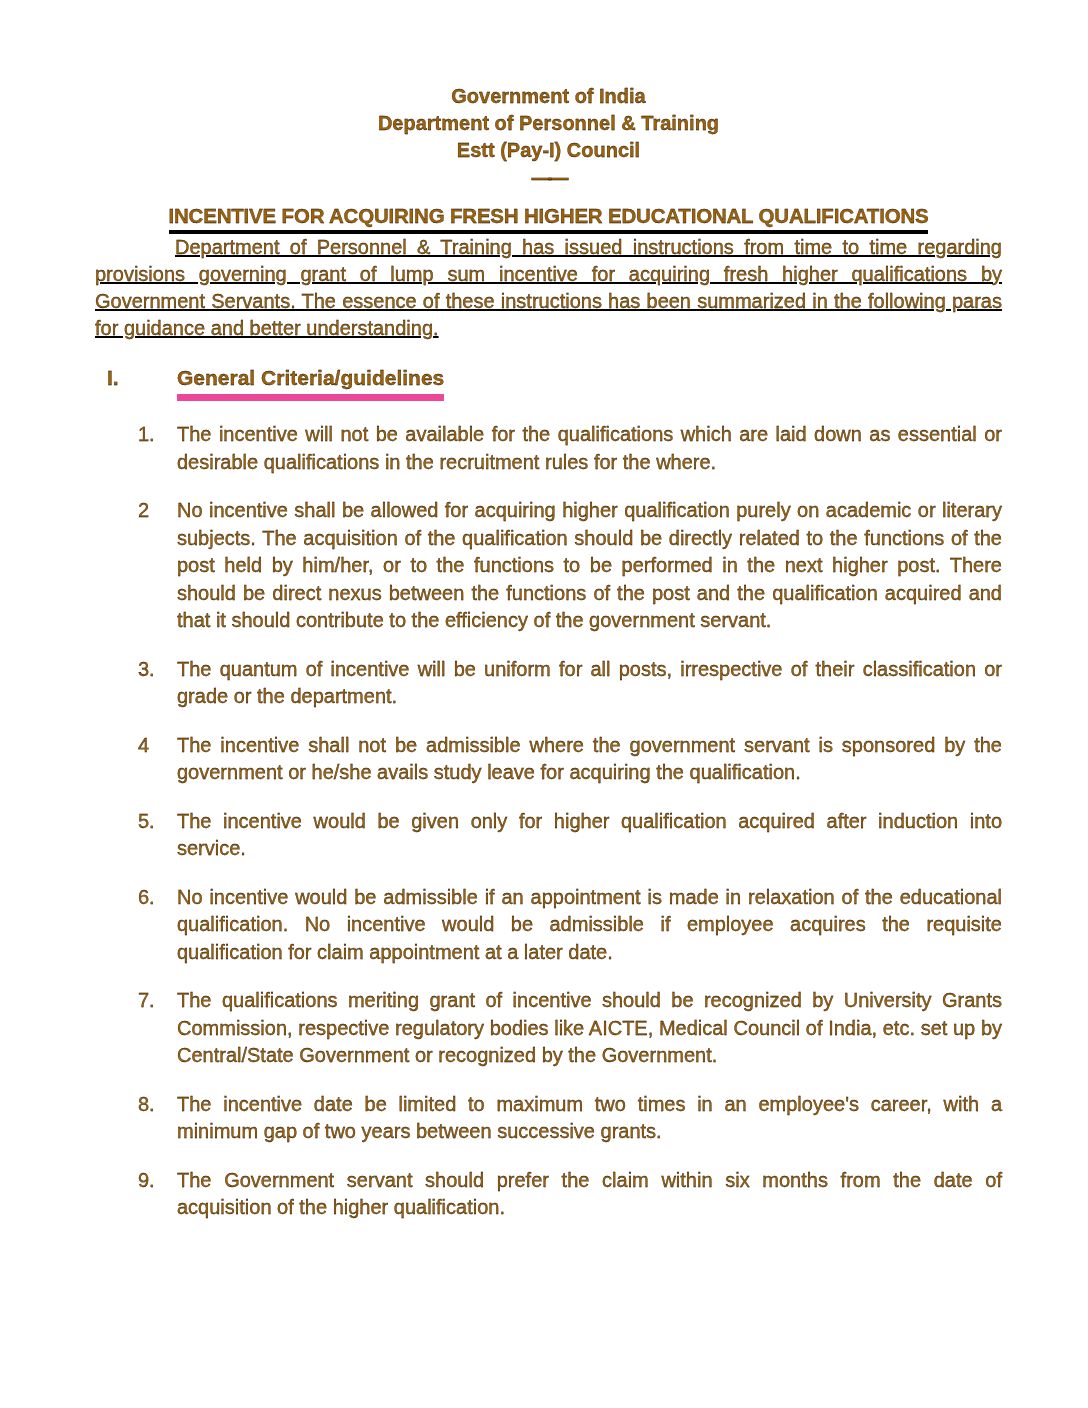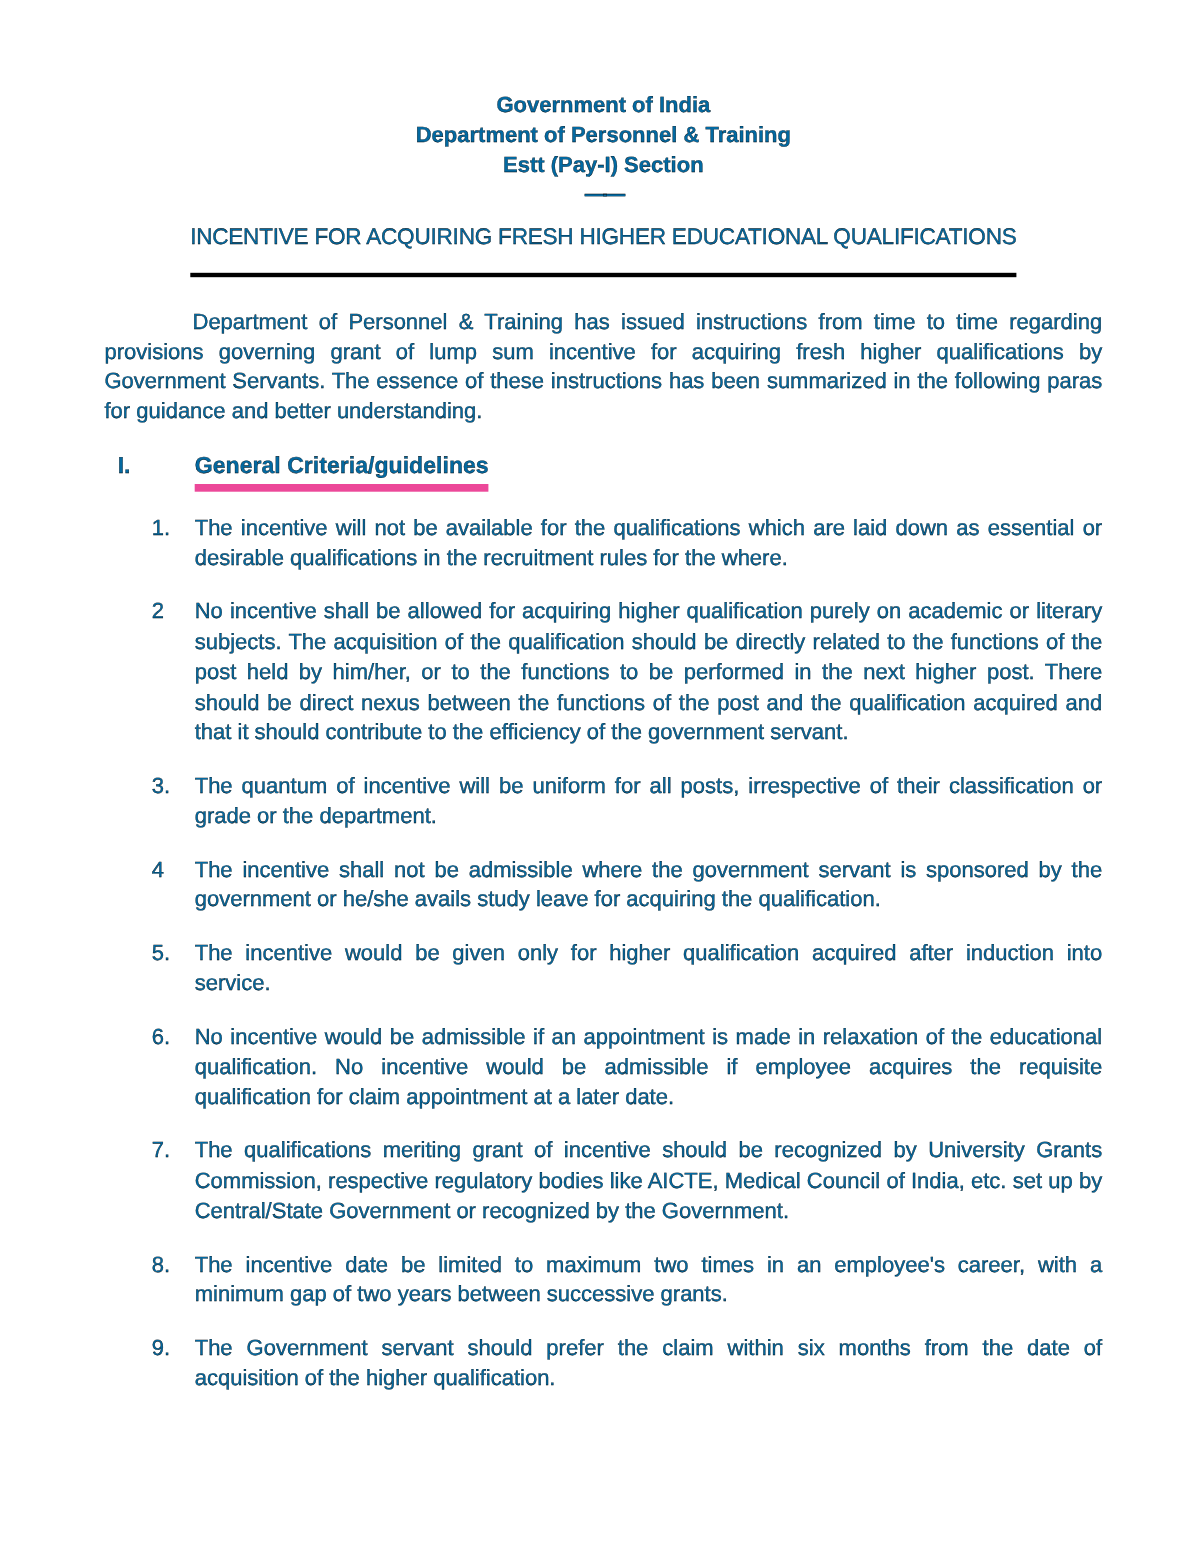--- a/index.html
+++ b/index.html
@@ -6,21 +6,21 @@
     margin: 0;
     padding: 0;
     background: #ffffff;
   }
   .page {
     position: relative;
     width: 1088px;
     height: 1408px;
     margin: 0 auto;
     background: #ffffff;
-    color: #0369a1;
+    color: #a16207;
     font-family: "Liberation Sans", "DejaVu Sans", sans-serif;
     box-sizing: border-box;
     padding: 83px 86px 0 95px;
     overflow: hidden;
     -webkit-text-stroke: 0.3px #000;
   }
   .doc-header {
     text-align: center;
     font-weight: bold;
     font-size: 20px;
@@ -33,33 +33,33 @@
     font-size: 20px;
     line-height: 26px;
     letter-spacing: -3px;
   }
   .doc-title-row {
     margin-top: 14px;
     text-align: center;
   }
   .doc-title {
     display: inline-block;
-    font-weight: normal;
+    font-weight: bold;
     font-size: 20.5px;
     letter-spacing: -0.2px;
     white-space: nowrap;
     border-bottom: 4px solid #000;
-    padding-bottom: 20px;
+    padding-bottom: 2px;
   }
   .intro {
-    margin-top: 28px;
     font-size: 20px;
     line-height: 27px;
     text-align: justify;
     text-indent: 80px;
+    text-decoration: underline;
   }
   .section-heading {
     margin-top: 22px;
     display: flex;
     font-weight: bold;
     font-size: 21px;
     line-height: 28px;
   }
   .section-number {
     flex: 0 0 82px;
@@ -90,21 +90,21 @@
   }
 </style>
 </head>
 <body>
 
 <div class="page">
 
   <div class="doc-header">
     <div class="header-line">Government of India</div>
     <div class="header-line">Department of Personnel &amp; Training</div>
-    <div class="header-line">Estt (Pay-I) Section</div>
+    <div class="header-line">Estt (Pay-I) Council</div>
   </div>
   <div class="header-separator">——</div>
 
   <div class="doc-title-row">
     <span class="doc-title">INCENTIVE FOR ACQUIRING FRESH HIGHER EDUCATIONAL QUALIFICATIONS</span>
   </div>
 
   <div class="intro">Department of Personnel &amp; Training has issued instructions from time to time regarding provisions governing grant of lump sum incentive for acquiring fresh higher qualifications by Government Servants.  The essence of these instructions has been summarized in the following paras for guidance and better understanding.</div>
 
   <div class="section-heading">

